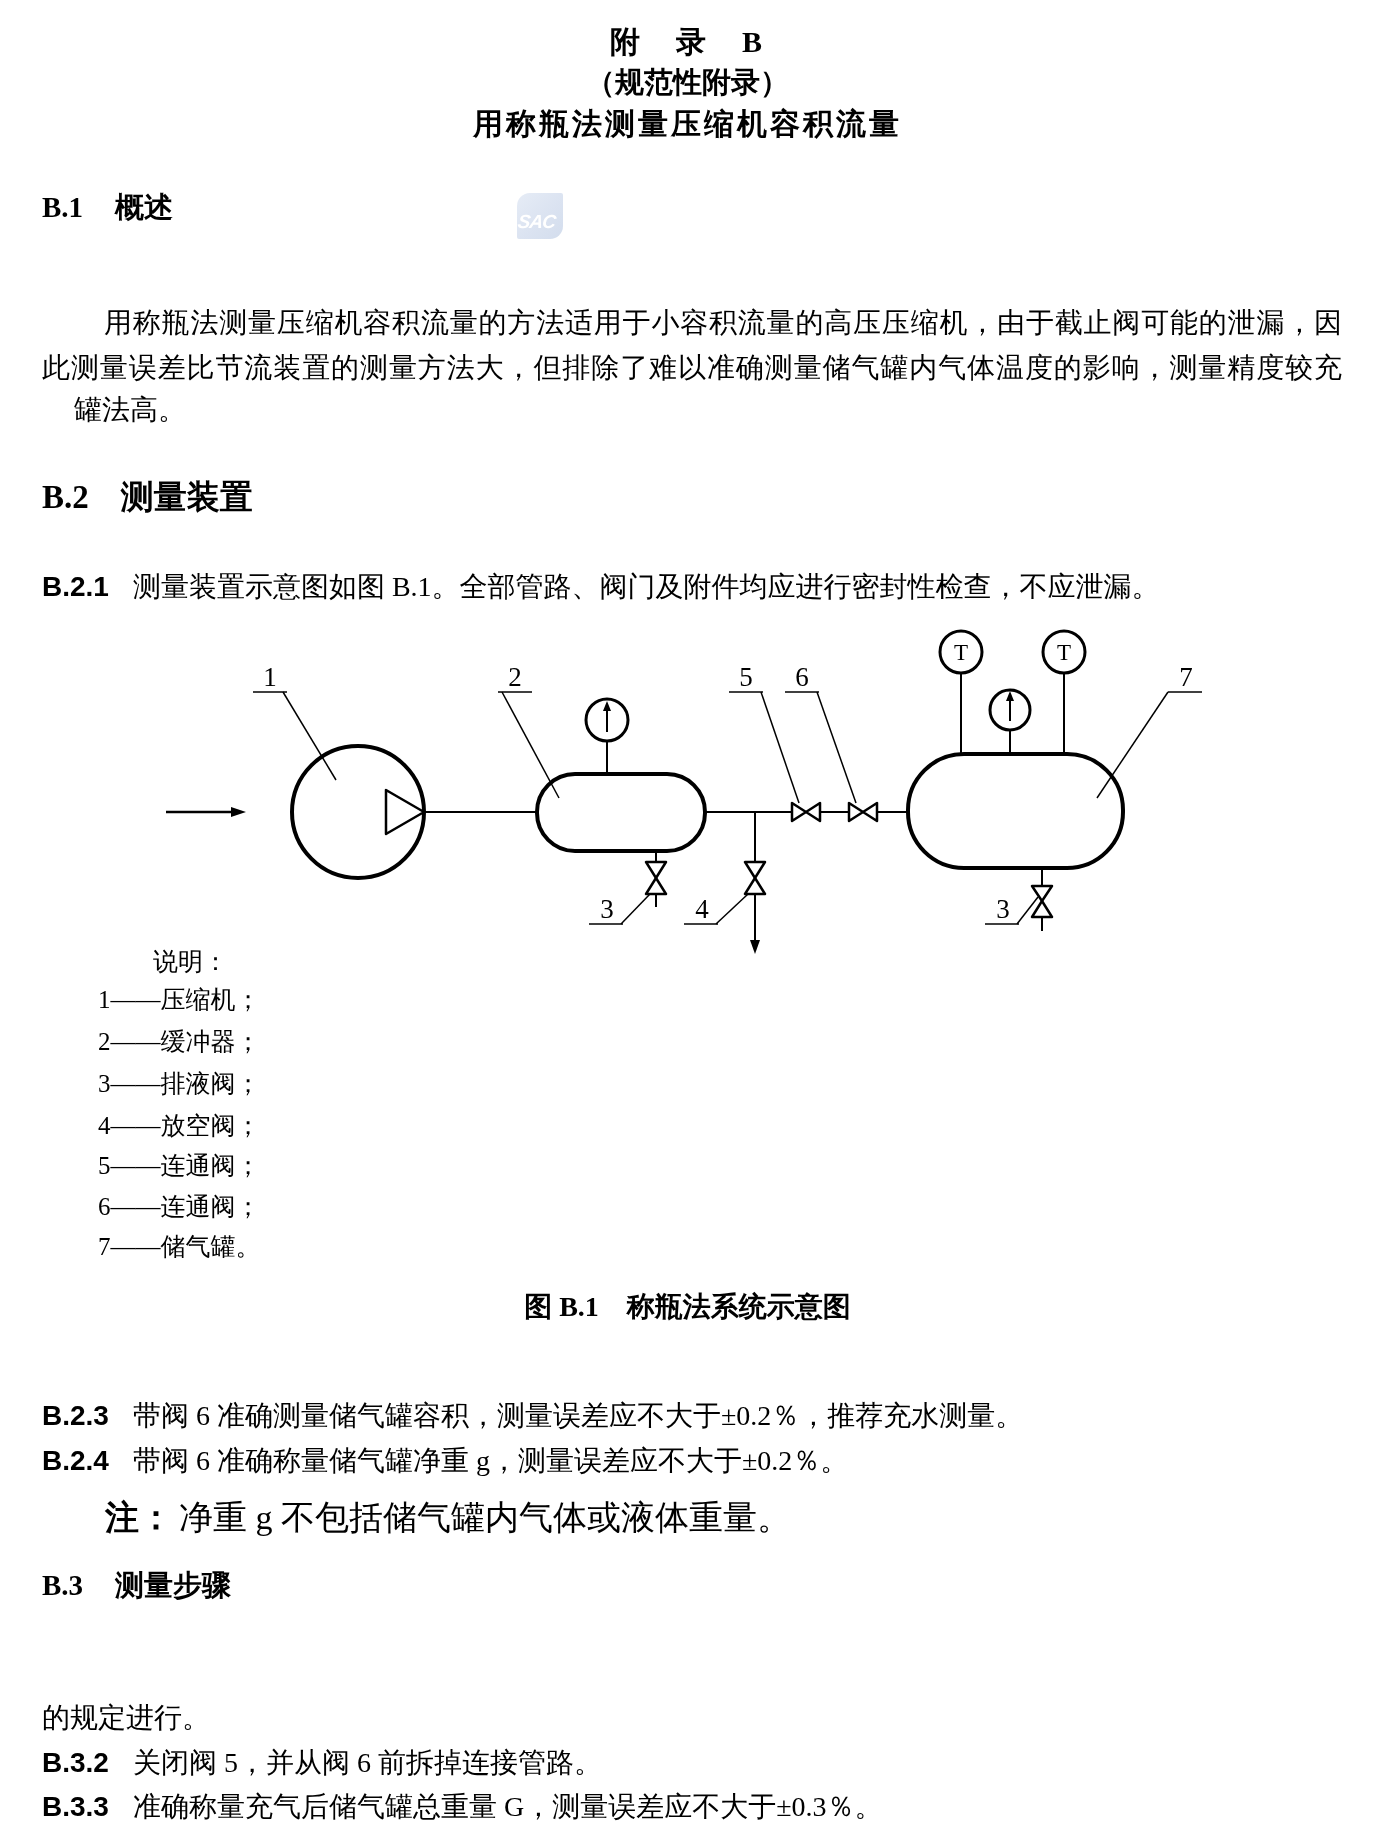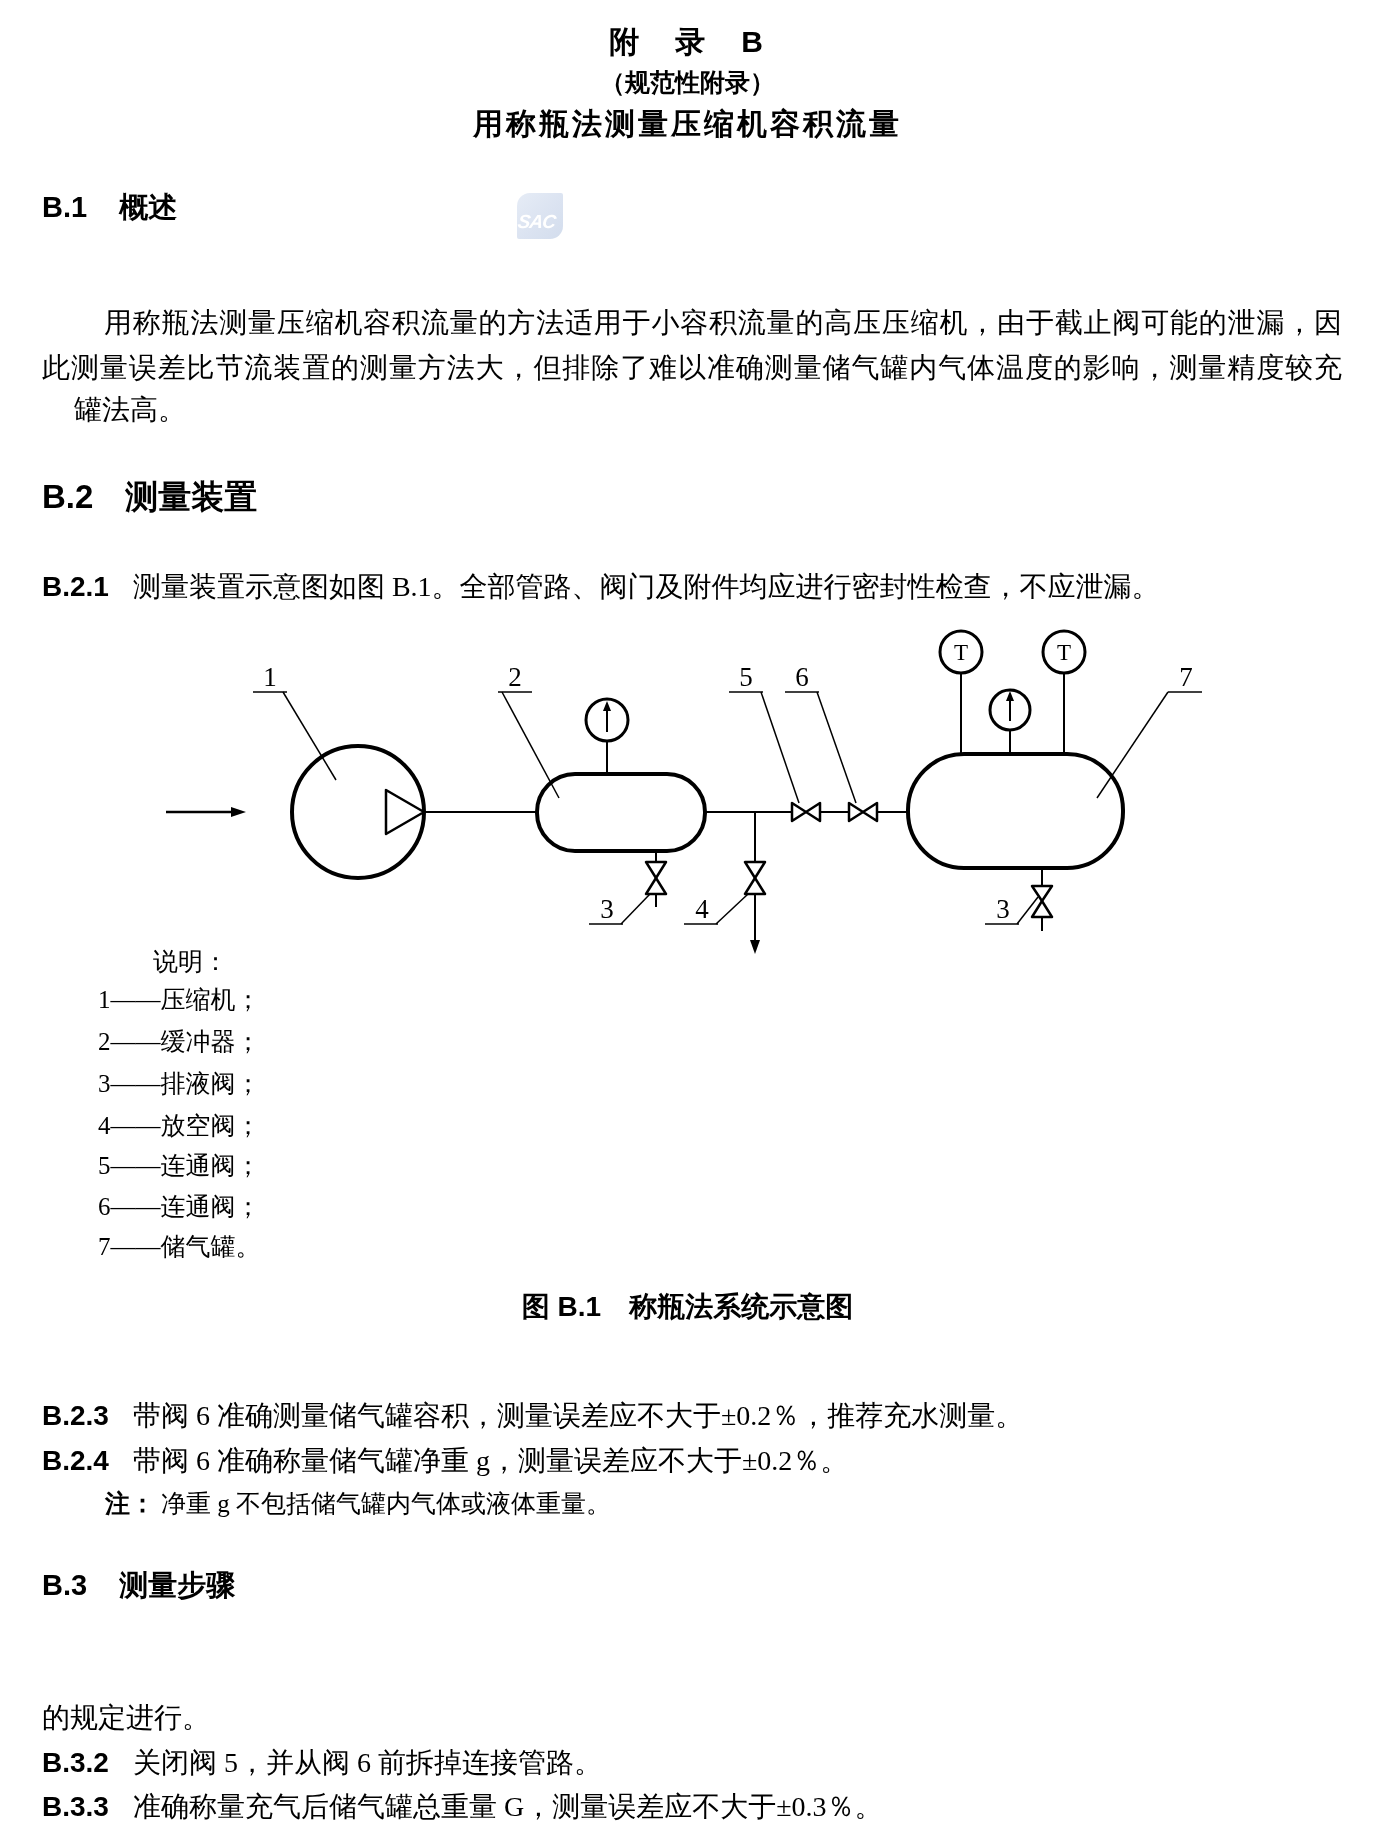--- a/index.html
+++ b/index.html
@@ -7,31 +7,31 @@
     position:relative;
     width:1375px;
     height:1829px;
     background:#ffffff;
     color:#000000;
     font-family:"Liberation Serif","DejaVu Serif",serif;
     overflow:hidden;
   }
   .line { position:absolute; white-space:nowrap; line-height:40px; font-size:28px; }
   .center { left:0; width:100%; text-align:center; }
-  .heading-font { font-family:Liberation Sans, sans-serif; font-weight:bold; }
+  .heading-font { font-family:Liberation Serif, serif; font-weight:bold; }
   .title-main { font-size:30px; letter-spacing:3px; }
   .clause-num {
     font-family:"Liberation Sans","DejaVu Sans",sans-serif;
     font-weight:bold;
     margin-right:24px;
   }
   .head-num { margin-right:32px; }
   .justify { text-align:justify; text-align-last:justify; }
   .legend-line { font-size:25px; line-height:30px; }
-  .note-line { font-size:25px; line-height:34px; }
+  .note-line { font-size:34px; line-height:34px;margin-top:14px; }
   .note-label {
     font-family:"Liberation Sans","DejaVu Sans",sans-serif;
     font-weight:bold; margin-right:6px;
   }
   .caption { font-size:28px; }
   .watermark {
     position:absolute; left:517px; top:193px; width:46px; height:46px;
     background:linear-gradient(135deg,#e6ecf6 0%,#dbe3f1 55%,#d3dded 100%);
     border-radius:13px 2px 13px 2px;
   }
@@ -50,21 +50,21 @@
   }
   .num-label { font-size:27px; }
   .t-label { font-size:23px; }
 </style>
 </head>
 <body>
 
 <div class="page">
 
   <div class="line center heading-font title-main" style="top:22px;">附　录　B</div>
-  <div class="line center heading-font" style="top:62px; font-size:25px;">（规范性附录）</div>
+  <div class="line center heading-font" style="top:62px; font-size:29px;">（规范性附录）</div>
   <div class="line center heading-font title-main" style="top:104px;">用称瓶法测量压缩机容积流量</div>
 
   <div class="watermark">
     <div class="watermark-text">SAC</div>
   </div>
 
   <div class="line heading-font" style="top:187px; left:42px; font-size:29px;">
     <span class="head-num">B.1</span><span>概述</span>
   </div>
 

